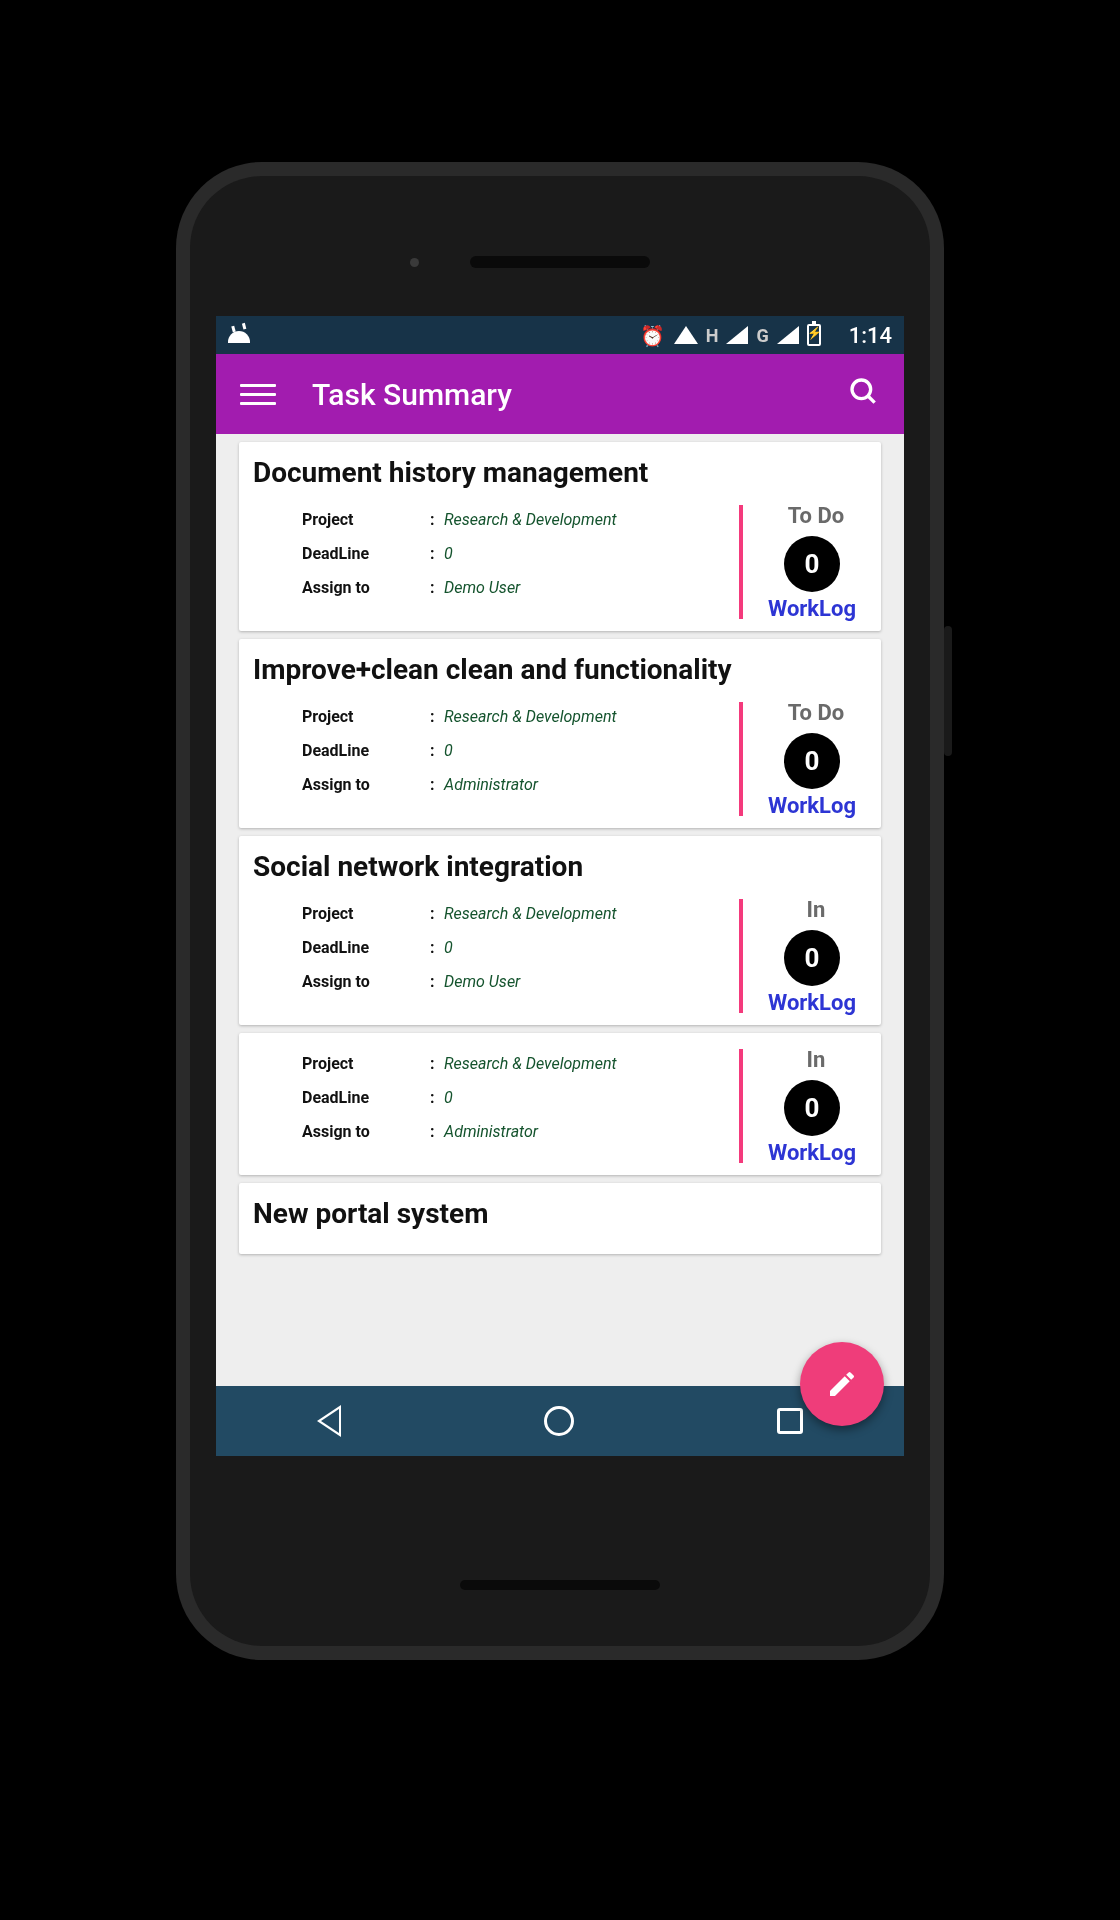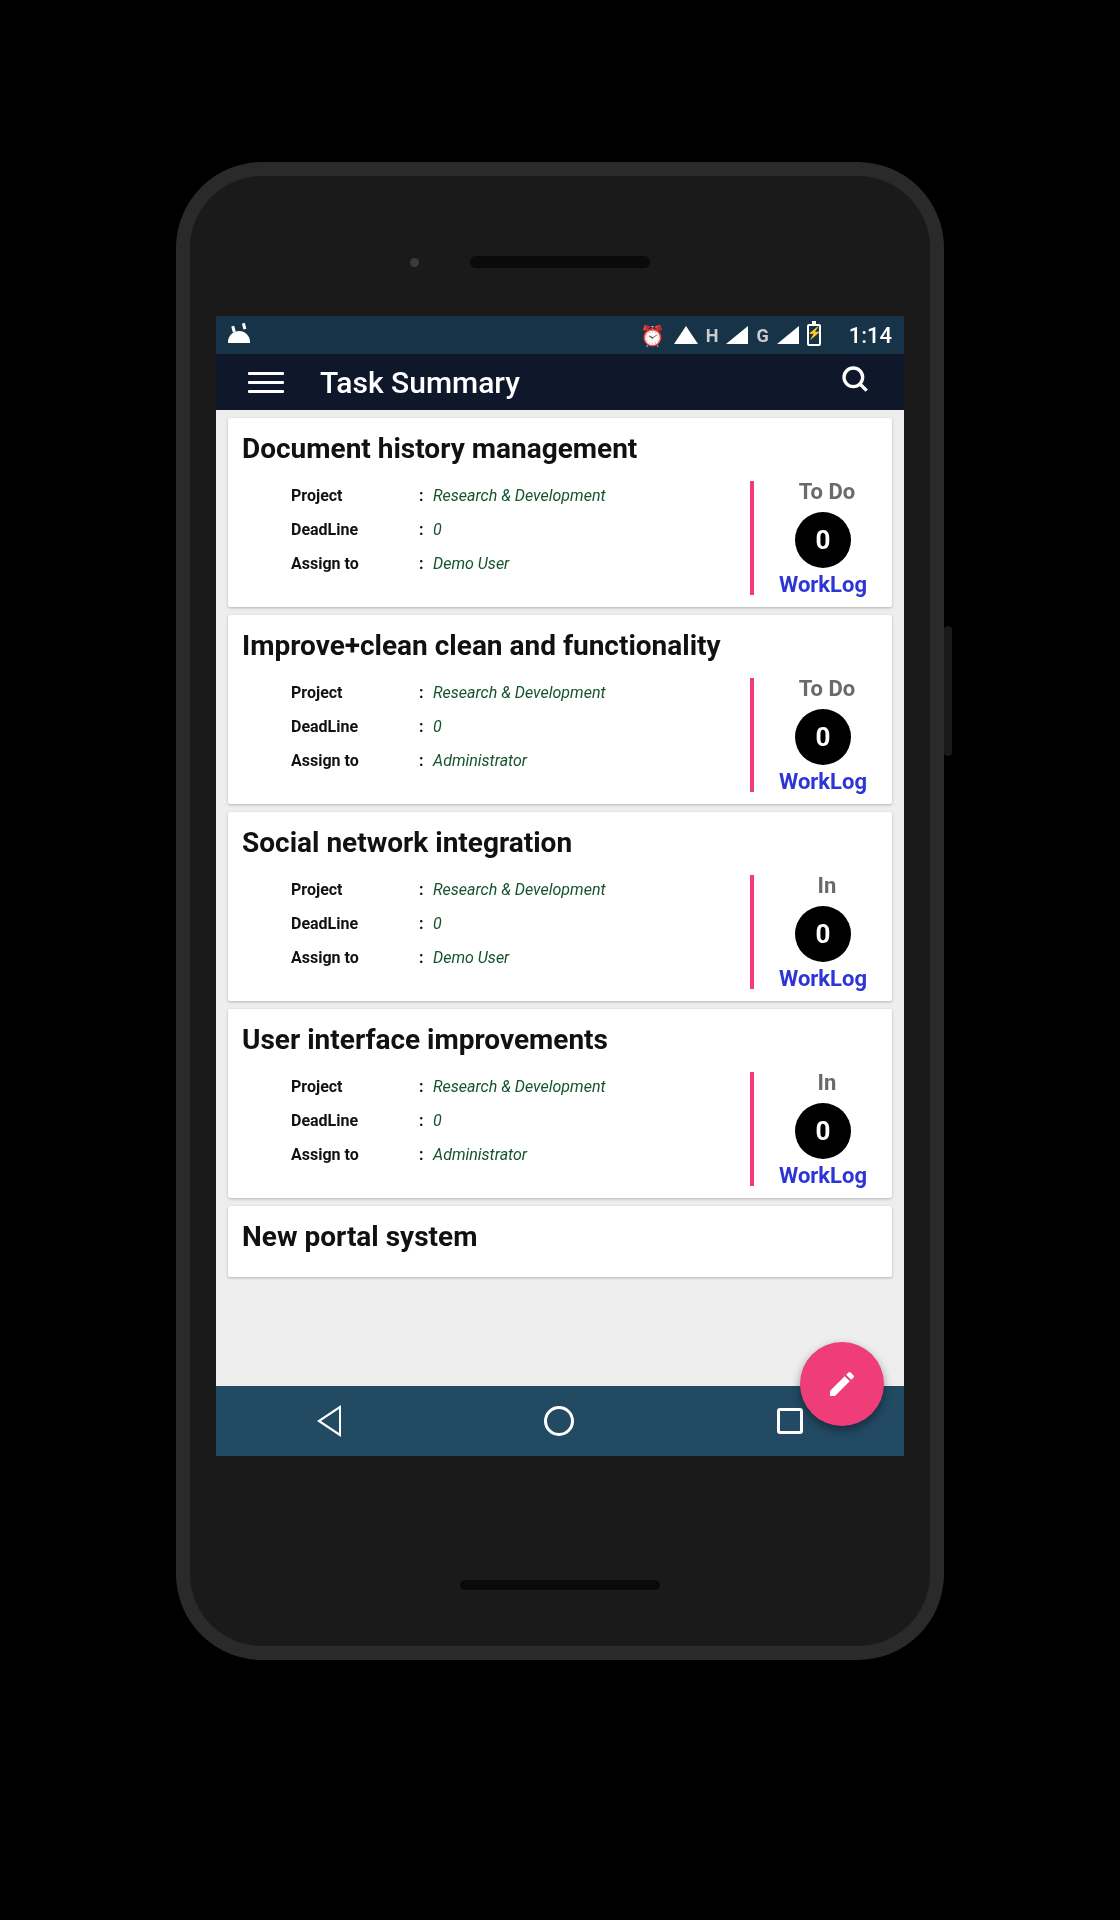--- a/index.html
+++ b/index.html
@@ -16,27 +16,27 @@
 .android-icon::after { content:''; position:absolute; width:3px; height:6px; background:#fff; top:-1px; left:4px; box-shadow:11px 0 #fff; transform:rotate(-15deg); }
 .alarm-icon::before { content:'⏰'; font-size:20px; }
 .wifi-icon { width:0; height:0; border-left:12px solid transparent; border-right:12px solid transparent; border-bottom:18px solid #fff; display:inline-block; }
 .sig-h { font-weight:700; font-size:18px; color:#ccc; }
 .signal-icon { width:0; height:0; border-left:0 solid transparent; border-right:22px solid transparent; border-bottom:18px solid #fff; display:inline-block; transform:scaleX(-1); }
 .sig-g { font-weight:700; font-size:18px; color:#ccc; }
 .batt-icon { width:14px; height:22px; border:2px solid #fff; border-radius:2px; position:relative; }
 .batt-icon::before { content:''; position:absolute; top:-5px; left:3px; width:4px; height:3px; background:#fff; }
 .batt-icon::after { content:'⚡'; position:absolute; font-size:12px; left:-1px; top:0; }
 .sb-time { font-size:22px; font-weight:500; margin-left:20px;text-align:center; }
-.appbar { height:56px; background:#0f172a; color:#fff; display:flex; align-items:center; padding:0 32px; }
+.appbar { height:80px; background:#a21caf; color:#fff; display:flex; align-items:center; padding:0 24px; }
 .menu-btn { width:36px; display:flex; flex-direction:column; gap:6px; cursor:pointer; }
 .menu-btn span { height:3px; background:#fff; border-radius:1px; }
 .app-title { font-size:30px; font-weight:500; margin-left:36px; flex:1; }
 .search-btn { cursor:pointer; }
 .search-svg { width:32px; height:32px; }
-.content { height:calc(100% - 38px - 80px - 70px); overflow:hidden; padding:0 8px; }
+.content { height:calc(100% - 38px - 80px - 70px); overflow:hidden; padding:0 19px; }
 .card { background:#fff; margin:8px 4px; border-radius:2px; box-shadow:0 1px 3px rgba(0,0,0,0.25); padding:14px 14px 10px 14px; }
 .card-title { font-size:28px; font-weight:700; color:#111; margin-bottom:14px; }
 .card-body { display:flex; }
 .details { flex:1; padding-left:6px; }
 .drow { display:flex; font-size:16px; line-height:34px;margin-left:43px; }
 .dlabel { font-weight:700; color:#111; width:128px; }
 .dcolon { font-weight:700; color:#111; width:14px; }
 .dvalue { color:#14532d;font-style:italic; }
 .divider { width:4px; background:#f43a7c; margin:2px 14px 2px 6px; }
 .status-col { width:110px; text-align:center; }
@@ -179,21 +179,20 @@
           <div class="divider"></div>
           <div class="status-col">
             <div class="status-label">In</div>
             <div class="count-circle">0</div>
             <div class="worklog">WorkLog</div>
           </div>
         </div>
       </div>
 
       <div class="card">
-        <div class="card-title">User interface improvements</div>
         <div class="card-body">
           <div class="details">
             <div class="drow">
                 <span class="dlabel">Project</span>
                 <span class="dcolon">:</span>
                 <span class="dvalue">Research &amp; Development</span>
               </div>
             <div class="drow">
                 <span class="dlabel">DeadLine</span>
                 <span class="dcolon">:</span>

